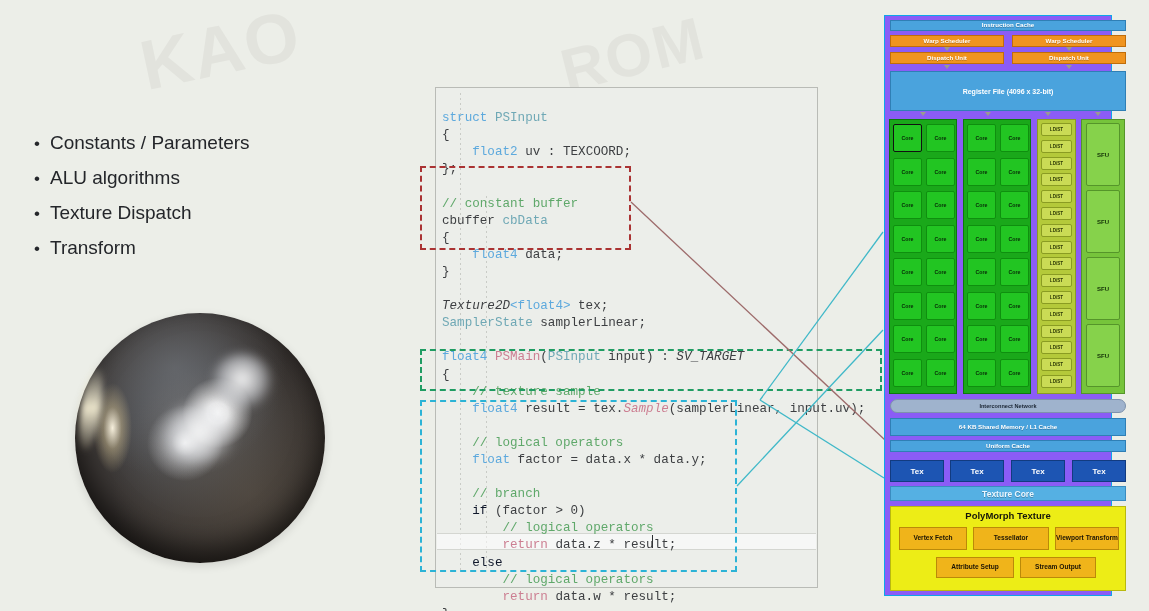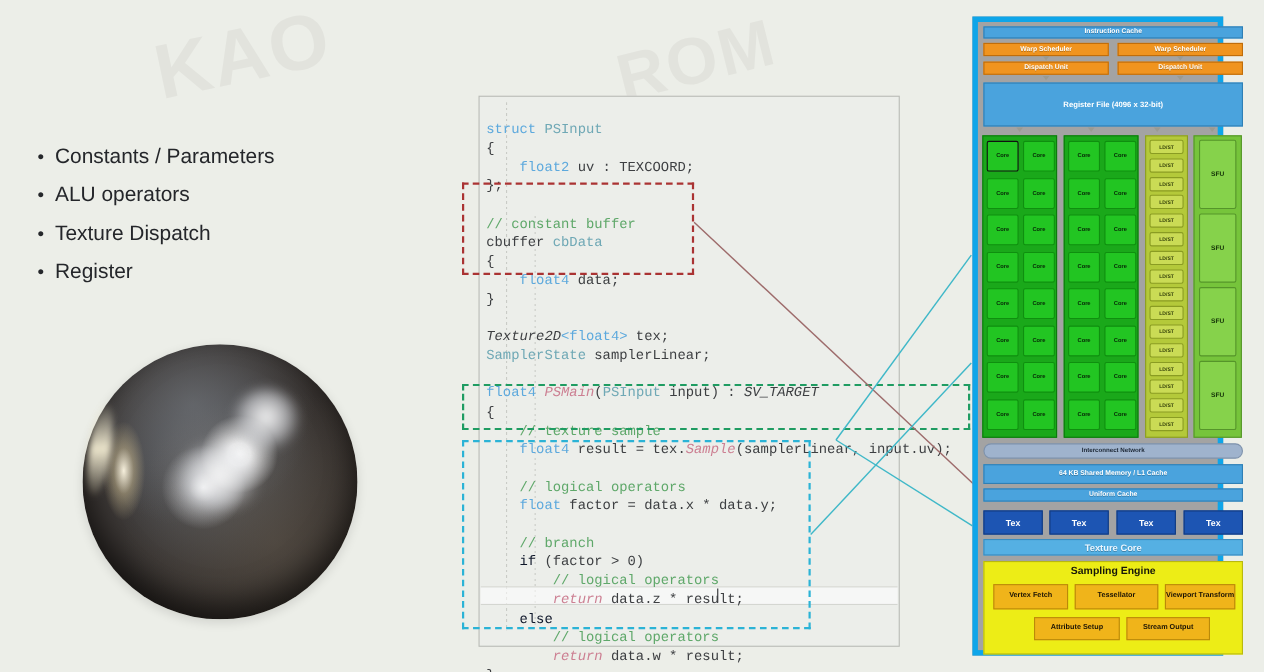--- a/index.html
+++ b/index.html
@@ -76,21 +76,21 @@
   .codetext {
     position:absolute; left:6px; top:5px; right:3px;
     font-family:"Liberation Mono","DejaVu Sans Mono",monospace;
     font-size:12.6px; line-height:17.1px; white-space:pre;
     color:#3d3f42;
   }
   .codetext .ln { display:block; height:17.1px; }       
   .k-blue { color:#5da9dd; }
   .k-purple { color:#0f172a; }
   .k-cmt { color:#5fa86a; }
-  .k-pink { color:#cc7f92;font-style:italic; }
+  .k-pink { color:#cc7f92; }
   .k-id  { color:#3d3f42; }
   .k-ital { font-style:italic; }
   .k-teal { color:#6fa8b5; }
 
   .hl-line { position:absolute; left:1px; right:1px; height:17px;
              background:rgba(255,255,255,0.55);
              border-top:1px solid #d4d6d1; border-bottom:1px solid #d4d6d1; }
 
   .gutter { position:absolute; left:24px; top:5px; width:1px; height:480px;
             background:repeating-linear-gradient(#c9cbc6 0 2px, transparent 2px 5px); }
@@ -103,21 +103,21 @@
   .dbox-red   { border:2.5px dashed #a33; }
   .dbox-green { border:2.5px dashed #1f9c62; }
   .dbox-blue  { border:2.5px dashed #2bb3d6; }
 
   
   .lines { position:absolute; inset:0; pointer-events:none; }
 
   
   .gpu {
     position:absolute; left:884px; top:15px; width:228px; height:581px;
-    background:#a3a3a3; border:5px solid #0ea5e9;
+    background:#8b5cf6; border:1px solid #0ea5e9;
   }
   .gbox { position:absolute; font-size:6.2px; font-weight:bold; color:#fff;
           text-align:center; line-height:1; display:flex; align-items:center;
           justify-content:center; }
   .blue-band { background:#4aa3dd; border:1px solid #2f7fb5; color:#fff;
                text-shadow:0 1px 0 rgba(0,0,0,.25); }
   .orange { background:#f0941f; border:1px solid #c06d0a; color:#fff;
             text-shadow:0 1px 0 rgba(0,0,0,.25); }
   .regfile { background:#4aa3dd; border:1px solid #2f7fb5; font-size:7px; }
   .arrow { position:absolute; width:0;height:0;border-left:3px solid transparent;
@@ -180,29 +180,29 @@
   <div class="wm wm3">ROI</div>
 
 
   <div class="bullets">
     <div class="bullet">
       <span class="dot">•</span>
       <span class="btext">Constants / Parameters</span>
     </div>
     <div class="bullet">
       <span class="dot">•</span>
-      <span class="btext">ALU operators</span>
+      <span class="btext">ALU algorithms</span>
     </div>
     <div class="bullet">
       <span class="dot">•</span>
       <span class="btext">Texture Dispatch</span>
     </div>
     <div class="bullet">
       <span class="dot">•</span>
-      <span class="btext">Register</span>
+      <span class="btext">Transform</span>
     </div>
   </div>
 
   <div class="sphere-wrap">
     <div class="sphere"></div>
     <div class="sphere-rim"></div>
     <div class="sphere-hl"></div>
     <div class="sphere-hl2"></div>
   </div>
 
@@ -316,21 +316,21 @@
     <div class="gbox blue-band" style="left:5px; top:424px; width:236px; height:12px;">Uniform Cache</div>
 
     <div class="tex" style="left:5px;   top:444px; width:54px; height:22px;">Tex</div>
     <div class="tex" style="left:65px;  top:444px; width:54px; height:22px;">Tex</div>
     <div class="tex" style="left:126px; top:444px; width:54px; height:22px;">Tex</div>
     <div class="tex" style="left:187px; top:444px; width:54px; height:22px;">Tex</div>
 
     <div class="texcache" style="left:5px; top:470px; width:236px; height:15px;">Texture Core</div>
 
     <div class="poly" style="left:5px; top:490px; width:236px; height:85px;">
-      <div class="poly-title">Sampling Engine</div>
+      <div class="poly-title">PolyMorph Texture</div>
       <div class="pbtn" style="left:8px;  top:20px; width:68px; height:23px;">Vertex Fetch</div>
       <div class="pbtn" style="left:82px; top:20px; width:76px; height:23px;">Tessellator</div>
       <div class="pbtn" style="left:164px;top:20px; width:64px; height:23px;">Viewport Transform</div>
       <div class="pbtn" style="left:45px; top:50px; width:78px; height:21px;">Attribute Setup</div>
       <div class="pbtn" style="left:129px;top:50px; width:76px; height:21px;">Stream Output</div>
     </div>
 
   </div>
 </div>
 

